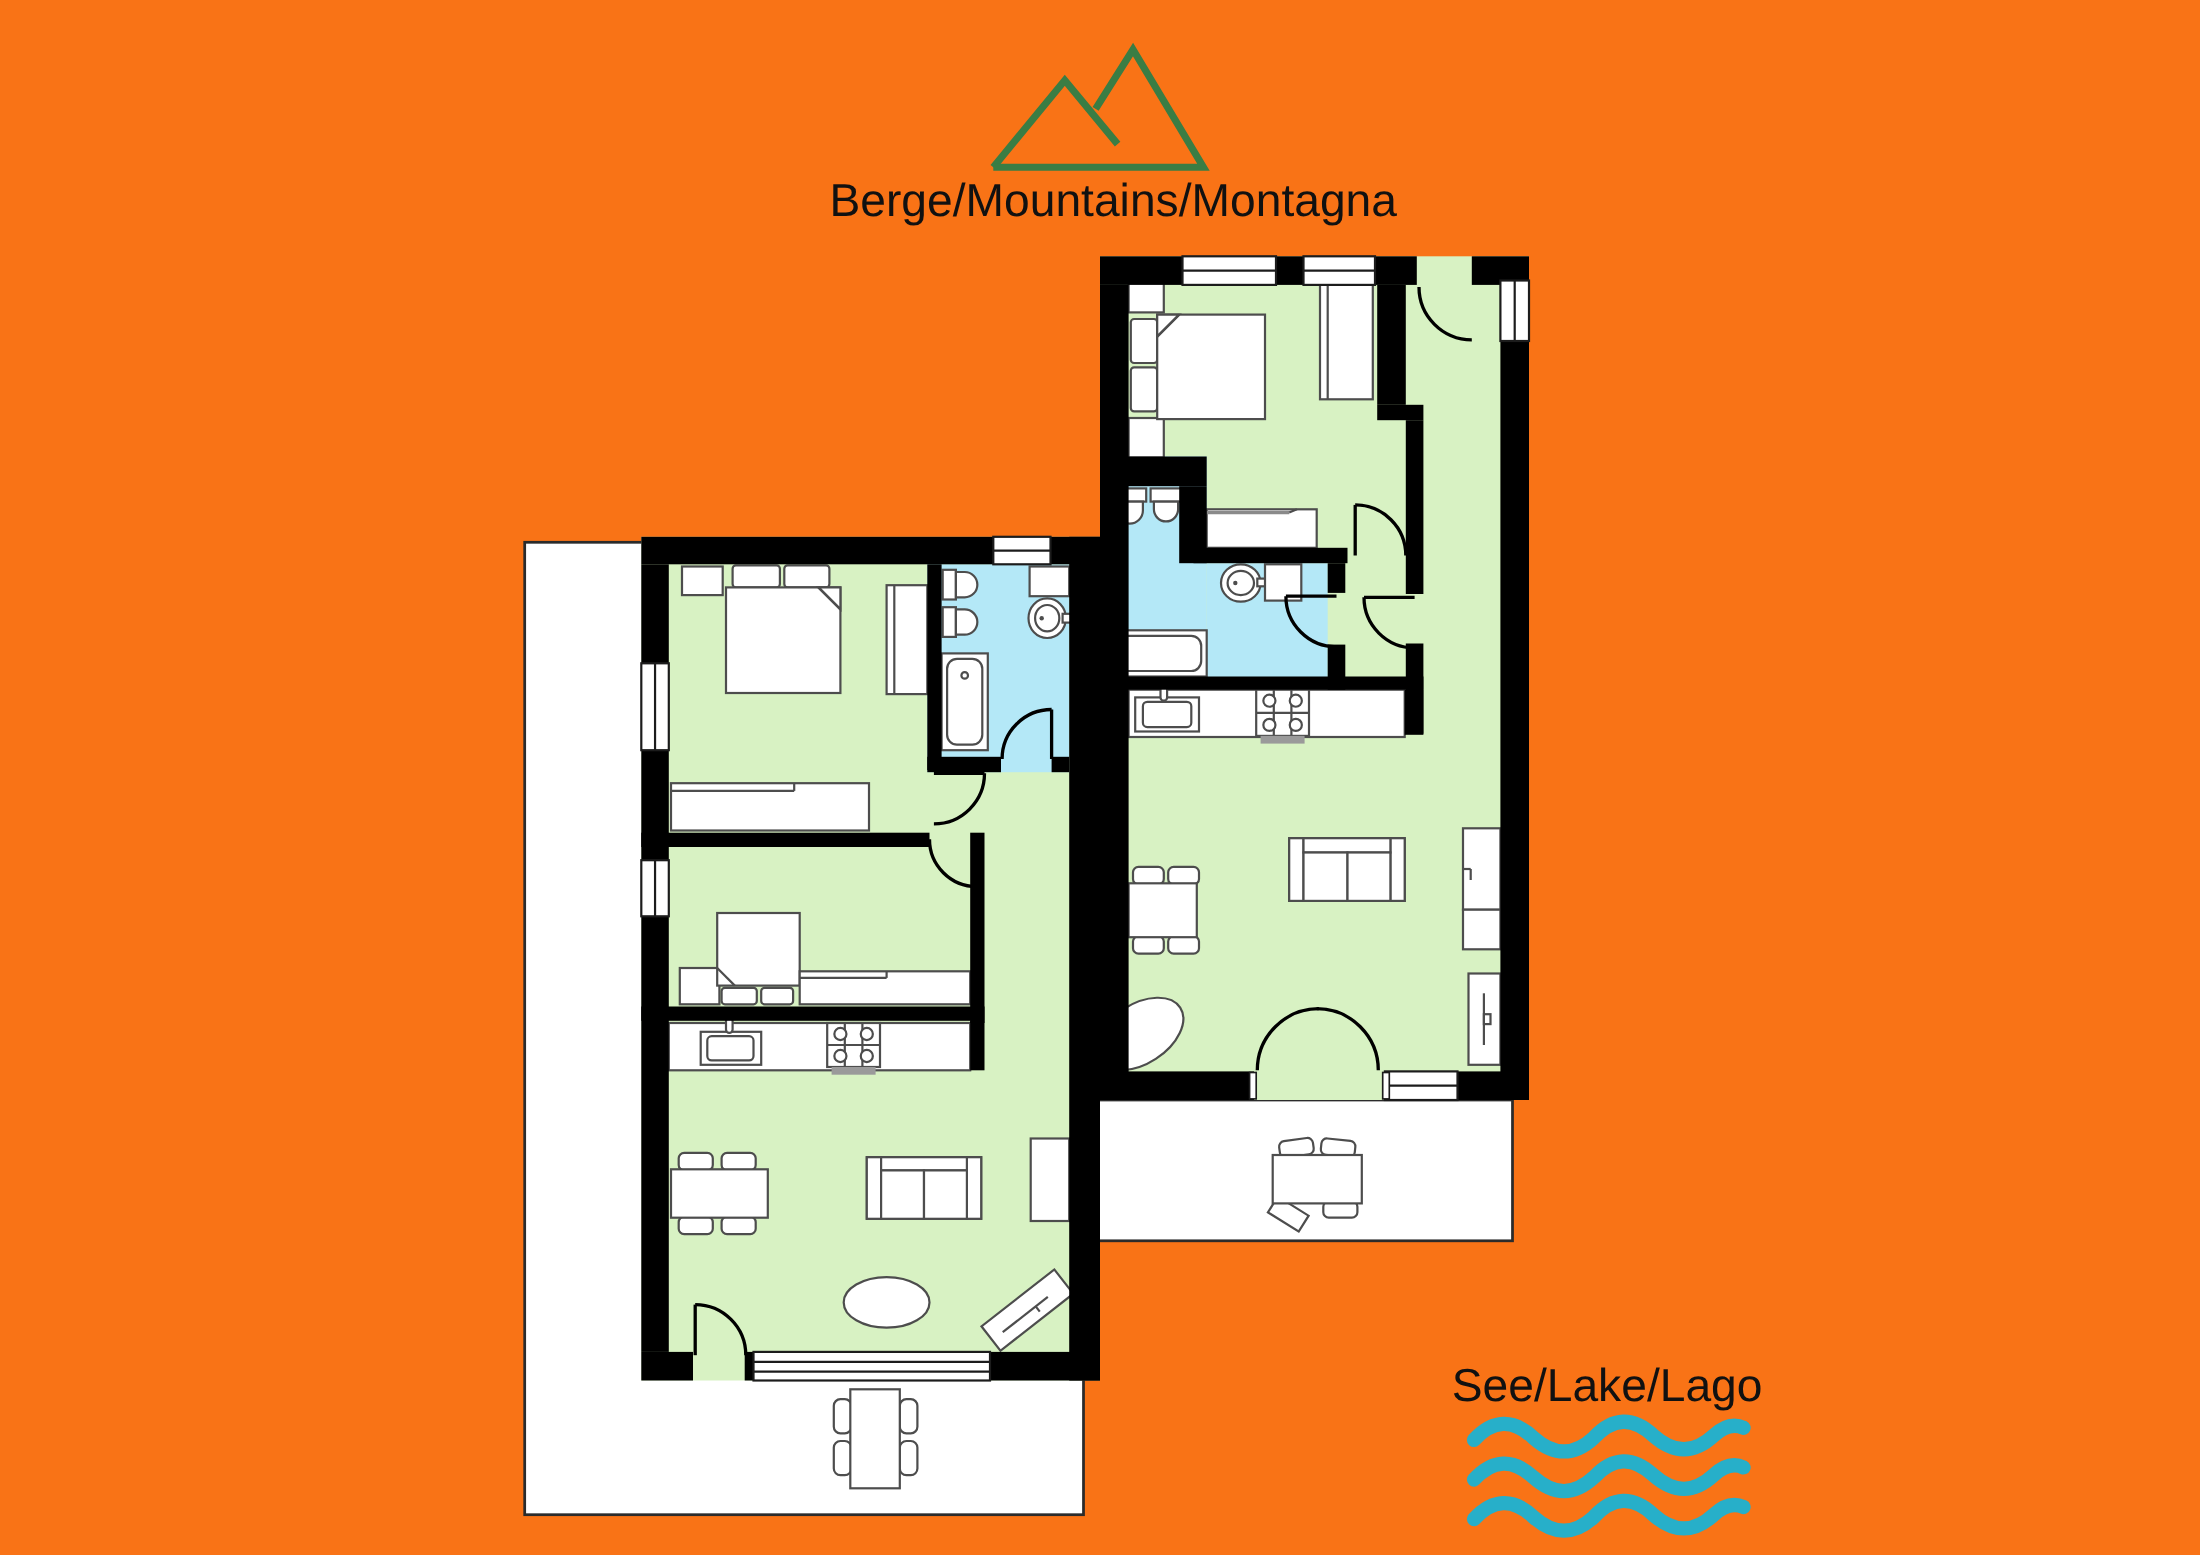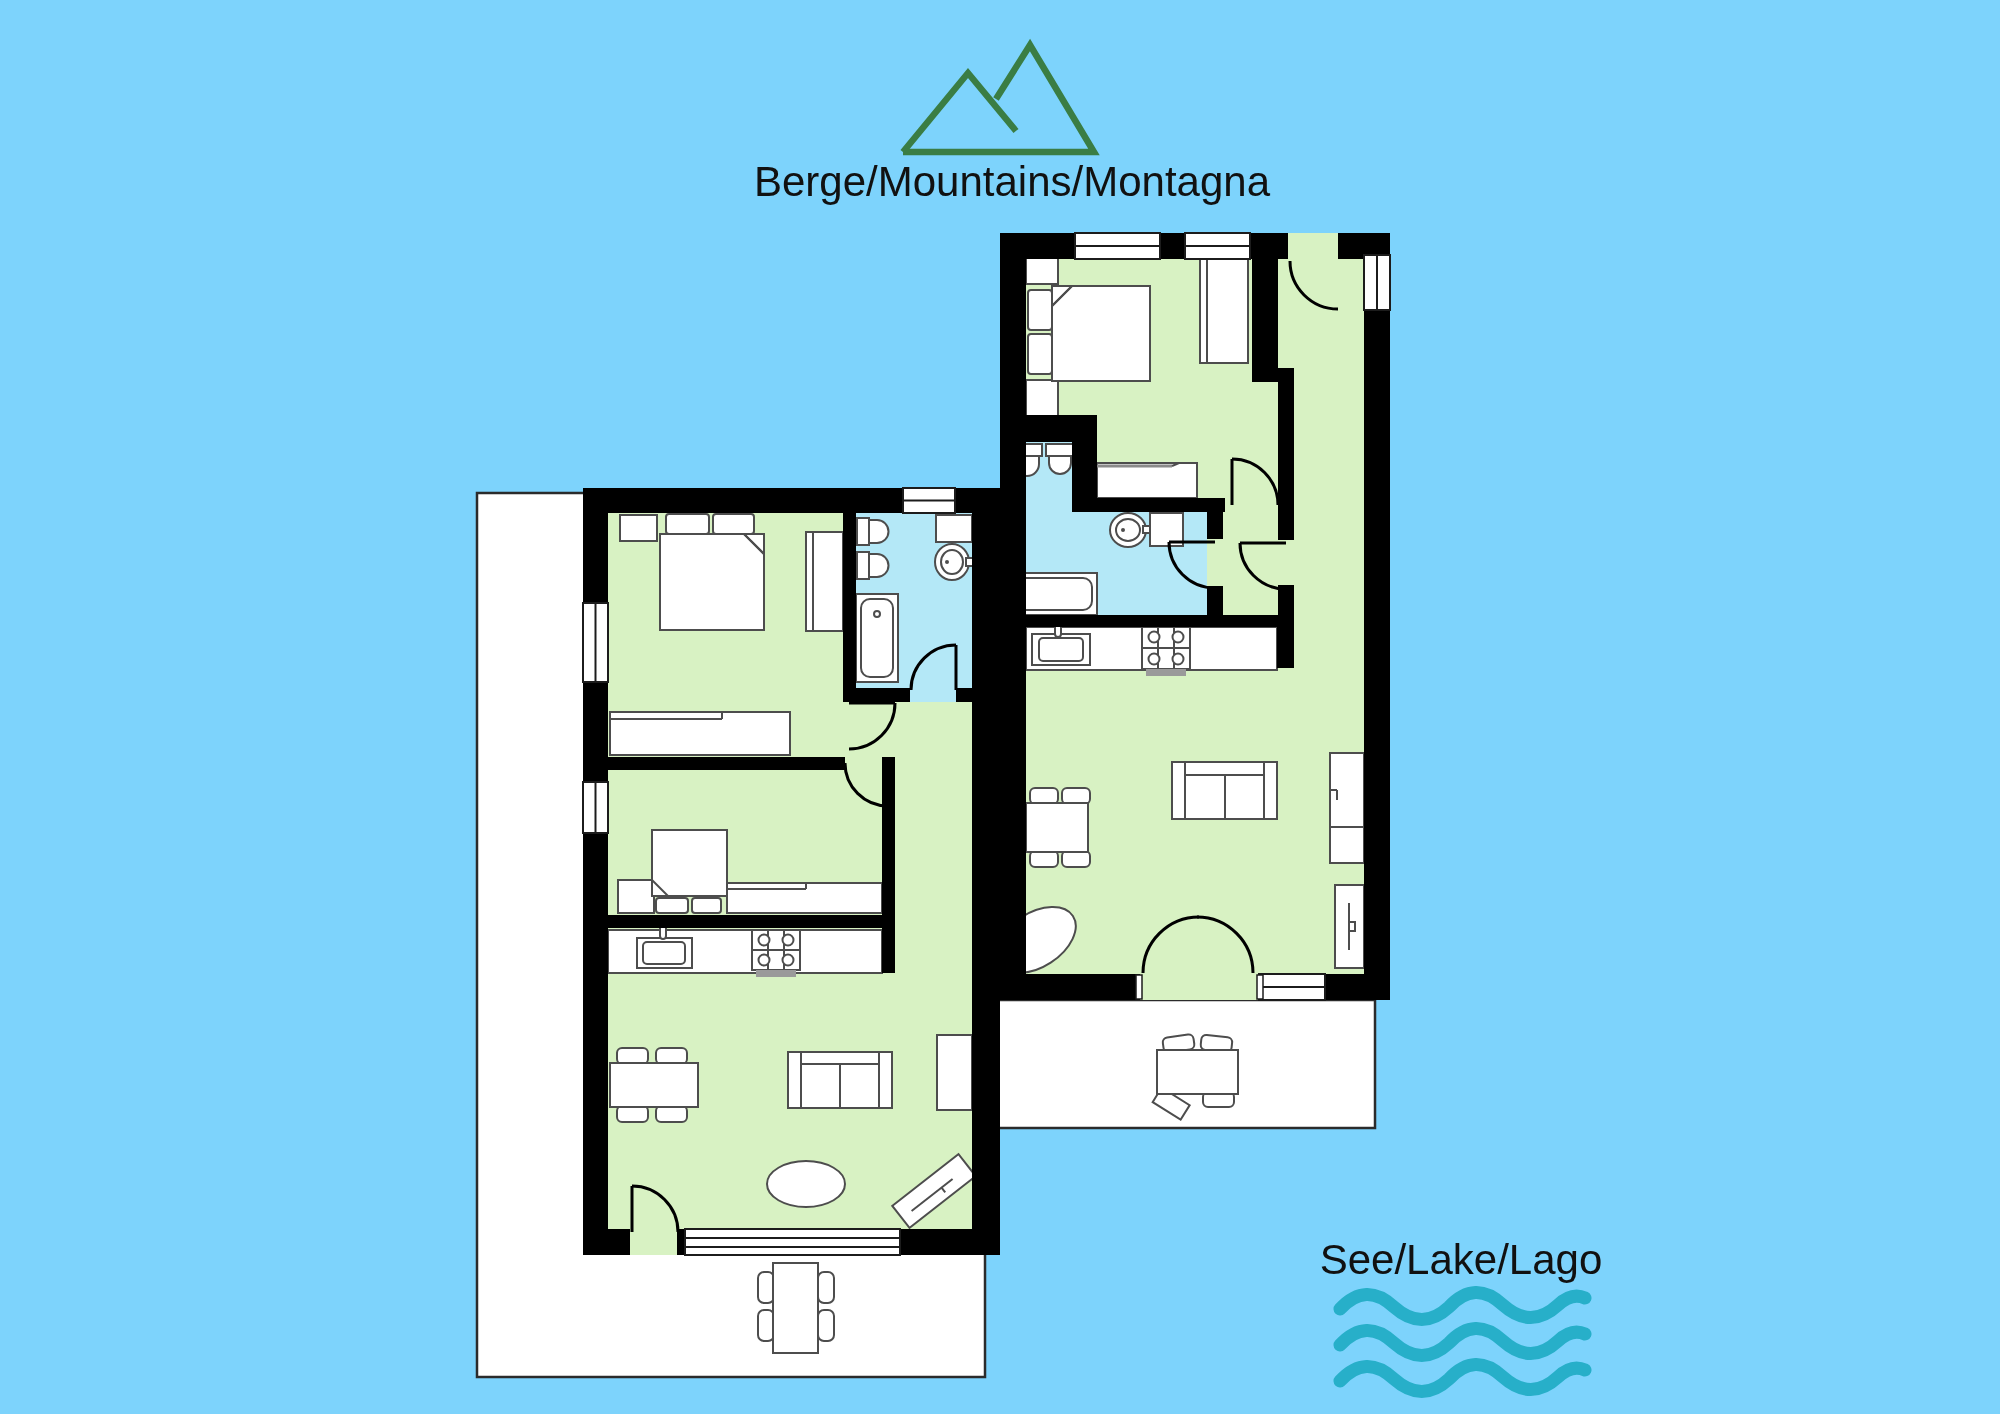--- a/index.html
+++ b/index.html
@@ -1,17 +1,17 @@
 <!DOCTYPE html>
 <html style="--floor-green: #d8f2c3; --bath-blue: #b4e8f7; --wall-black: #000000; --mountain-green: #3a7d44; --lake-teal: #27afc9; --furniture-stroke: #4d4d4d; --terrace-outline: #2b2b2b; --counter-edge: #8a8a8a; --stove-gray: #9a9a9a;"><head>
 <meta charset="utf-8">
 <style>
   html,body{margin:0;padding:0;background:#ffffff;}
   body{font-family:"Liberation Sans", sans-serif;}
-  .stage{position:relative;width:2000px;height:1414px;background:#7dd3fc;overflow:hidden;}
+  .stage{position:relative;width:2000px;height:1414px;background:#f97316;overflow:hidden;}
   svg{display:block;}
   text{fill:#111;}
   .label{font-family:"Liberation Sans", sans-serif;}
 </style>
 </head>
 <body>
 
 <div class="stage">
 <svg viewBox="0 0 2000 1414" width="2000" height="1414">
 

